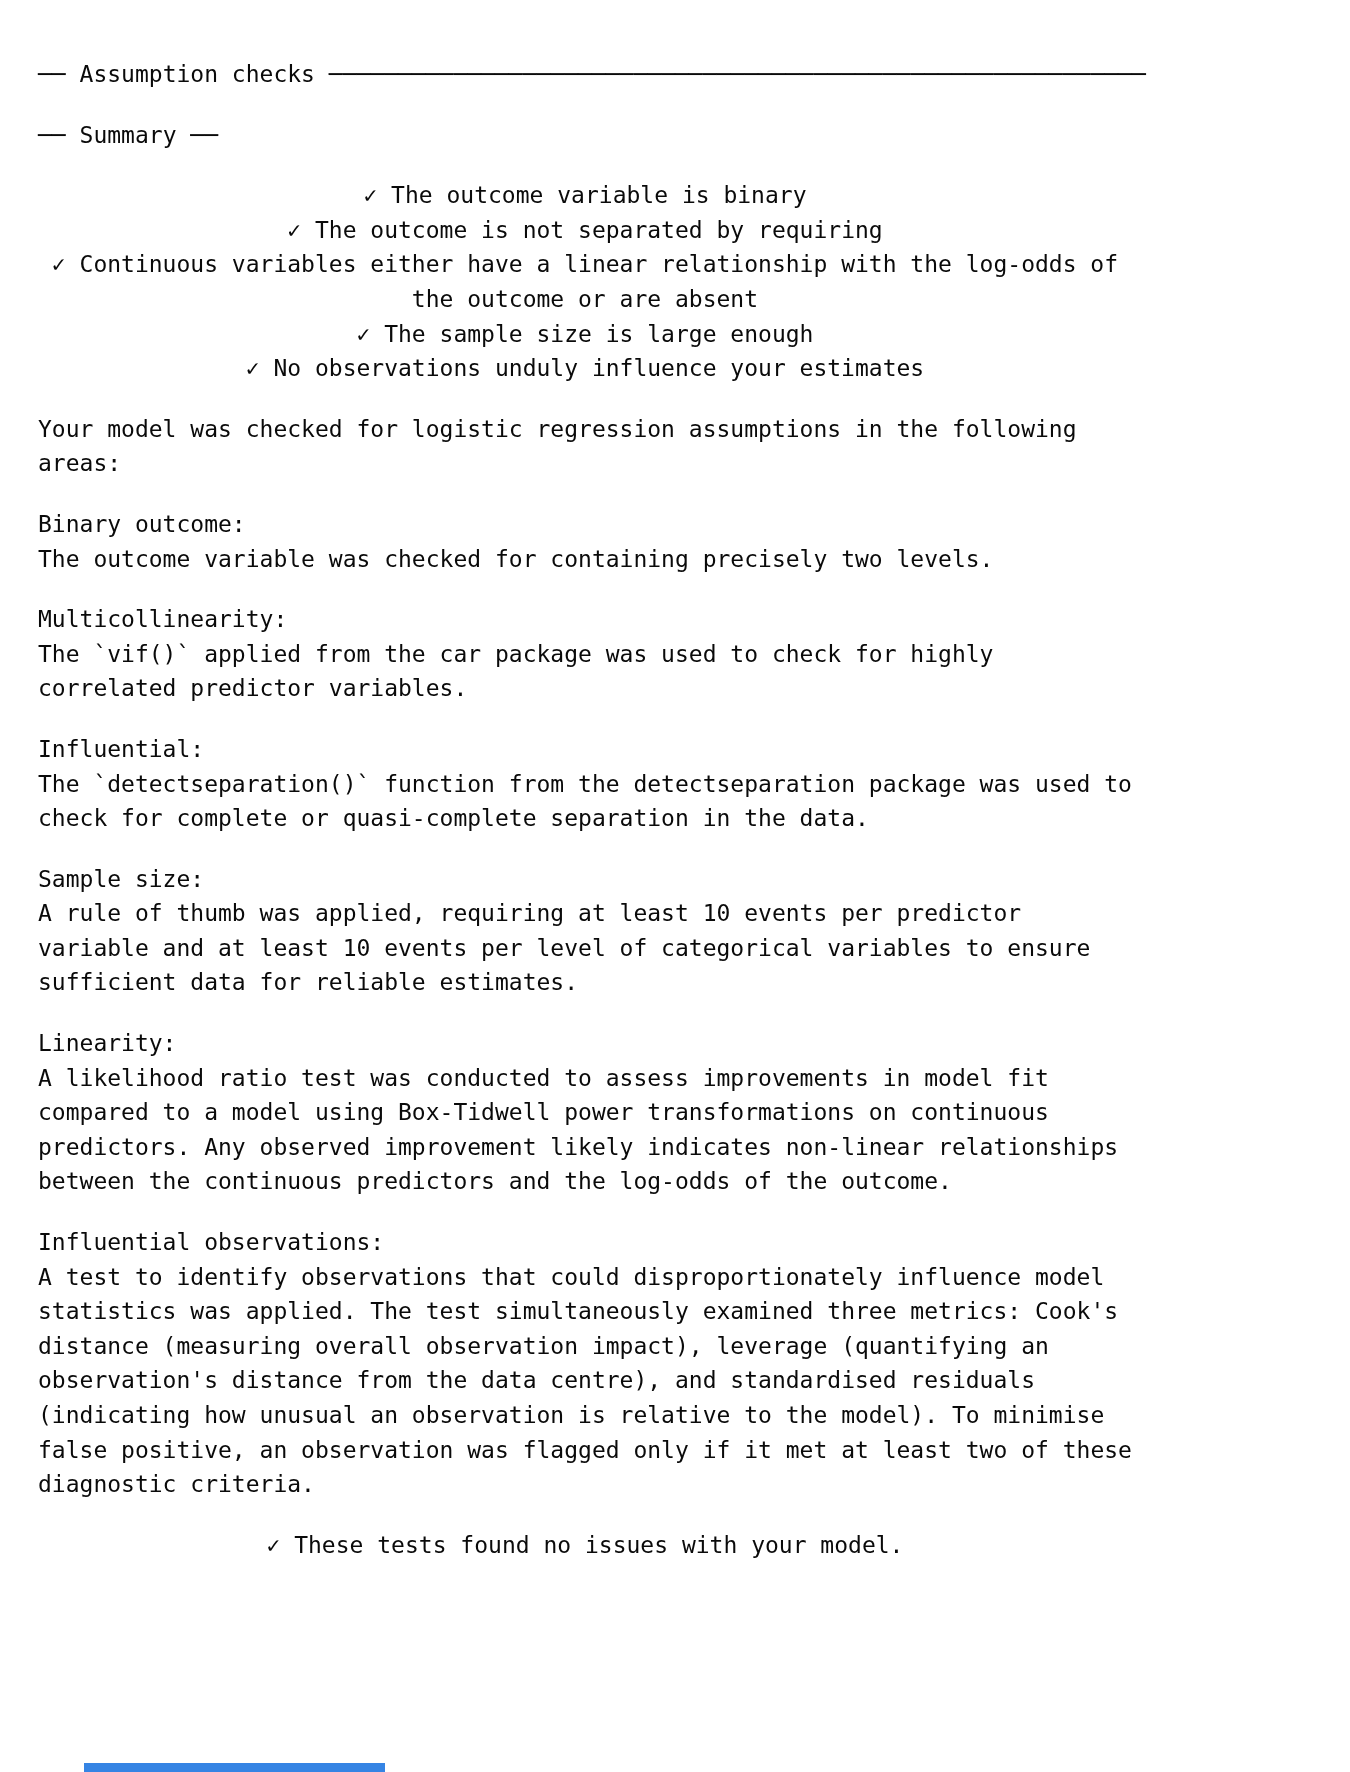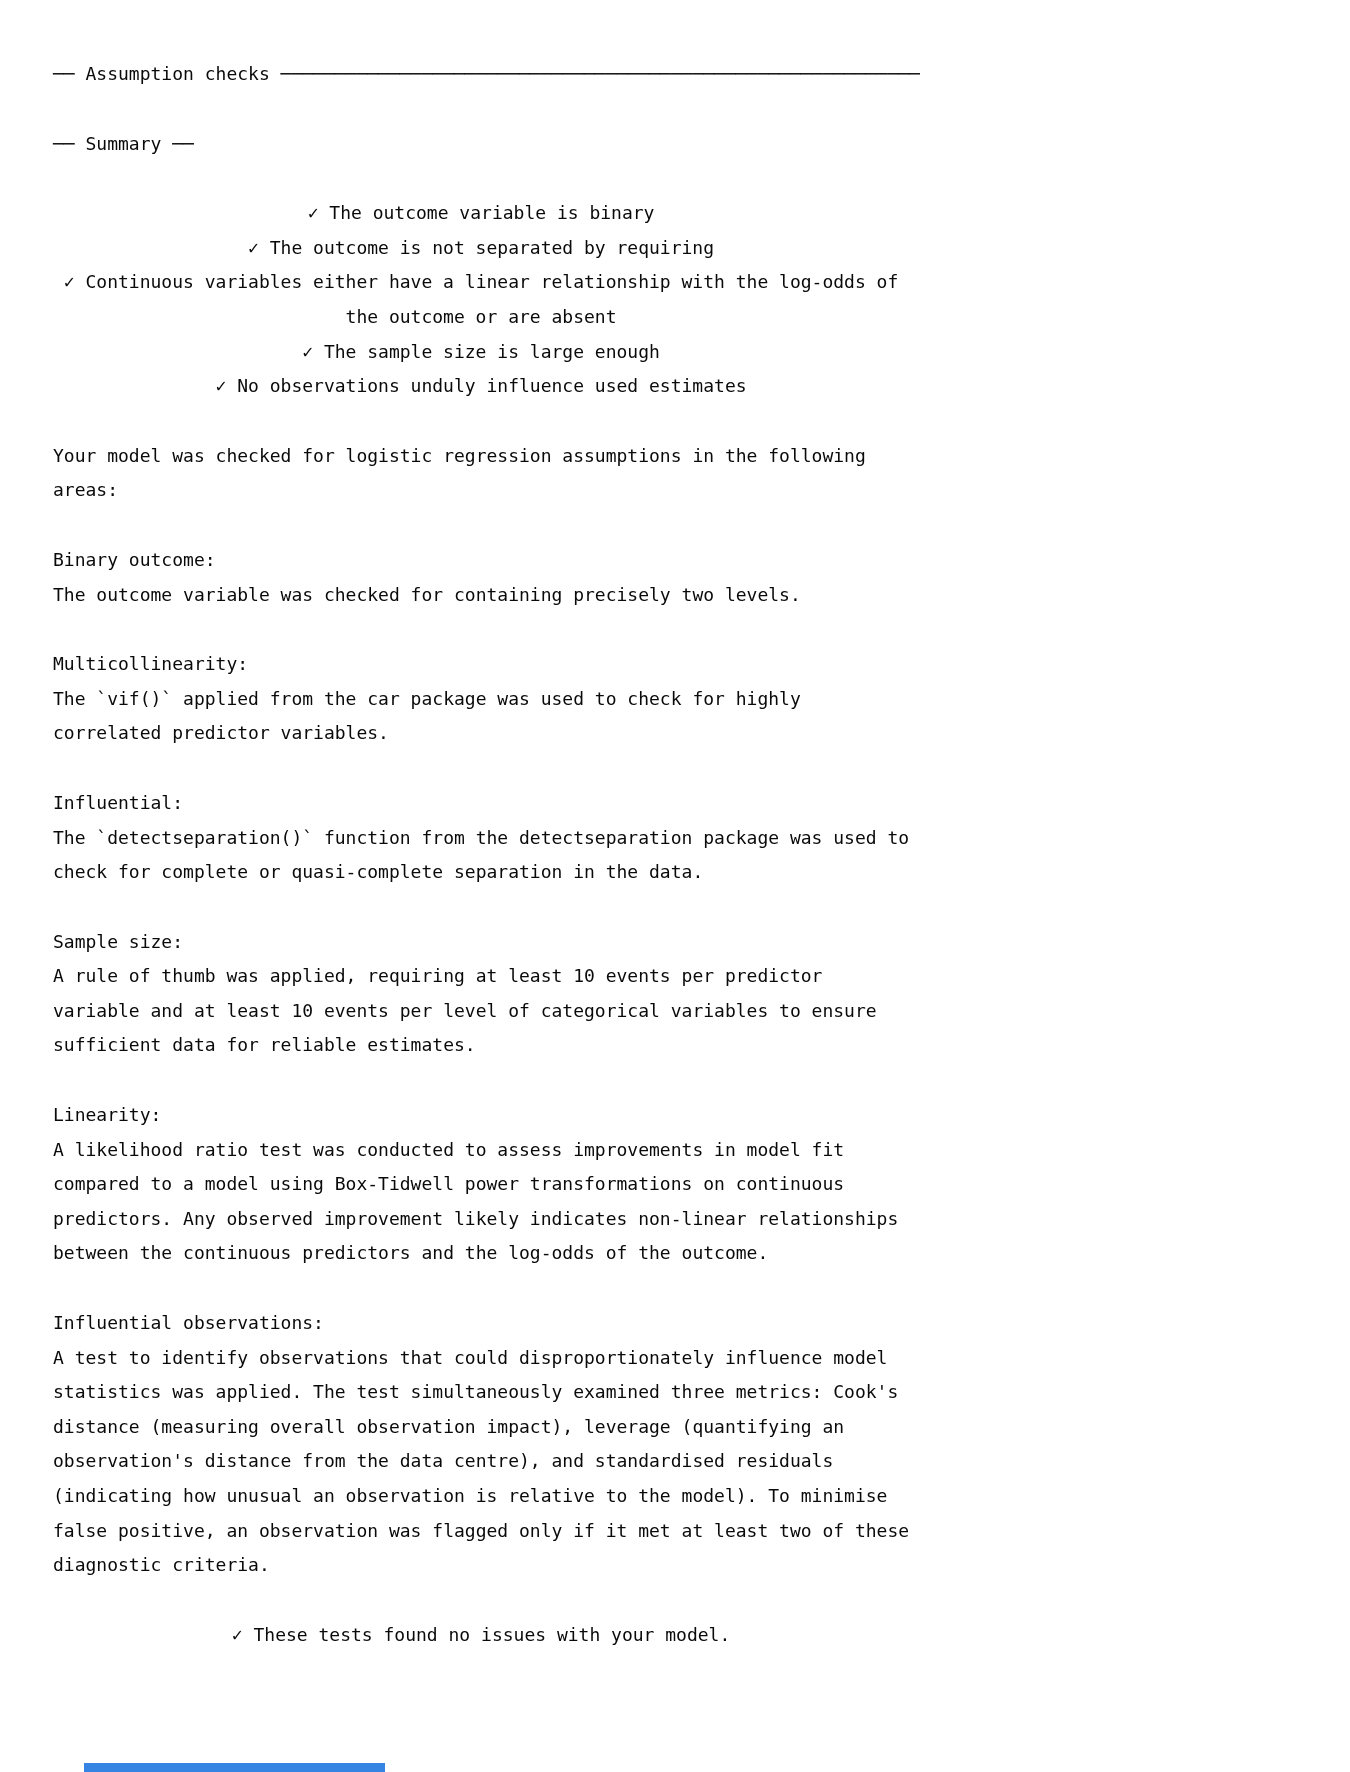--- a/index.html
+++ b/index.html
@@ -9,29 +9,29 @@
   }
   html,body{margin:0;padding:0;}
   body{
     width:1350px;height:1772px;
     background:var(--background);
     overflow:hidden;
     position:relative;
   }
   .doc{
     position:absolute;left:0;top:0;
-    padding:57px 0 0 53px;
+    padding:57px 0 0 38px;
     font-family:"DejaVu Sans Mono","Liberation Mono",monospace;
-    font-size:18px;
+    font-size:23px;
     line-height:34.6px;
     color:var(--text_color);
     width:79ch;
   }
   .rule{white-space:nowrap;}
-  .gap-top{margin-top:35px;}
+  .gap-top{margin-top:26px;}
   .icon{margin-right:1ch;}
   .checklist-item,.conclusion{overflow-wrap:break-word;text-align:center;}
   .section-body,.paragraph{overflow-wrap:break-word;}
   .blue-partial{
     position:absolute;
     left:84px;top:1763px;
     width:301px;height:9px;
     background:var(--accent_blue);
   }
 </style>
@@ -42,21 +42,21 @@
 
   <div class="rule"><span class="icon">──</span><span class="icon">Assumption checks</span><span>───────────────────────────────────────────────────────────</span></div>
 
   <div class="rule gap-top"><span class="icon">──</span><span class="icon">Summary</span><span>──</span></div>
 
   <div class="gap-top">
     <div class="checklist-item"><span class="icon">✓</span><span>The outcome variable is binary</span></div>
     <div class="checklist-item"><span class="icon">✓</span><span>The outcome is not separated by requiring</span></div>
     <div class="checklist-item"><span class="icon">✓</span><span>Continuous variables either have a linear relationship with the log-odds of the outcome or are absent</span></div>
     <div class="checklist-item"><span class="icon">✓</span><span>The sample size is large enough</span></div>
-    <div class="checklist-item"><span class="icon">✓</span><span>No observations unduly influence used estimates</span></div>
+    <div class="checklist-item"><span class="icon">✓</span><span>No observations unduly influence your estimates</span></div>
   </div>
 
   <div class="paragraph gap-top">Your model was checked for logistic regression assumptions in the following areas:</div>
 
   <div class="gap-top">
     <div>Binary outcome:</div>
     <div class="section-body">The outcome variable was checked for containing precisely two levels.</div>
   </div>
 
   <div class="gap-top">

